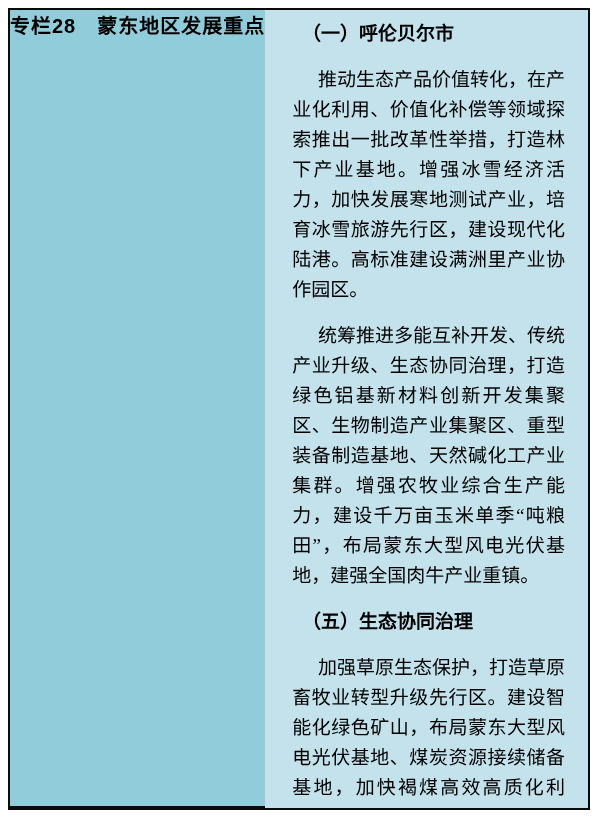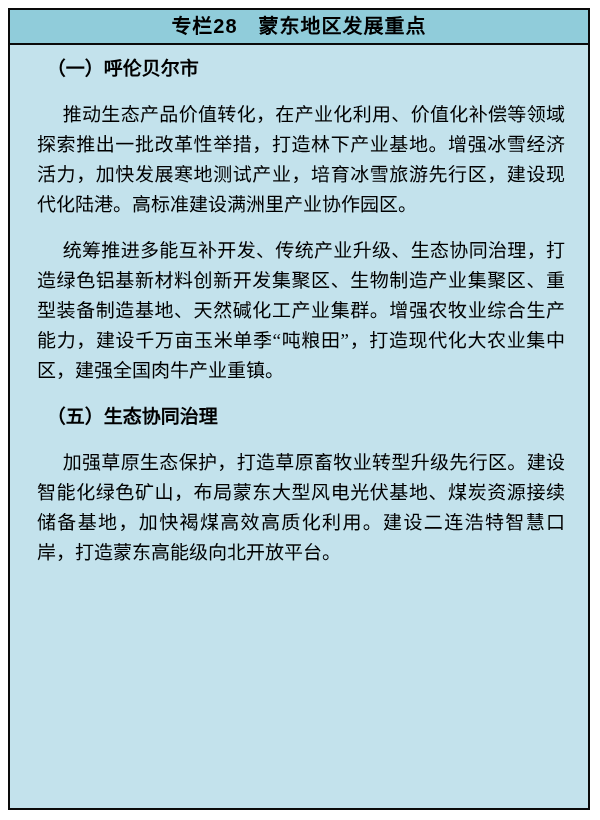--- a/index.html
+++ b/index.html
@@ -18,21 +18,21 @@
   .panel {
     position: absolute;
     left: 8px;
     top: 8px;
     width: 582px;
     height: 802px;
     border: 2px solid #0a0a0a;
     background: #c3e2ec;
     box-sizing: border-box;
     display: flex;
-    flex-direction: column;
+    flex-direction: row;
   }
   .panel-header {
     background: #90ccda;
     border-bottom: 2px solid #0a0a0a;
     text-align: center;
     font-family: "Liberation Sans", "DejaVu Sans", sans-serif;
     font-weight: bold;
     font-size: 20px;
     line-height: 30px;
     padding: 1px 0 2px 0;
@@ -63,20 +63,20 @@
 <body>
 
 <div class="panel">
   <div class="panel-header">专栏28　蒙东地区发展重点</div>
   <div class="panel-body">
 
     <p class="section-heading">（一）呼伦贝尔市</p>
     <p class="section-paragraph">推动生态产品价值转化，在产业化利用、价值化补偿等领域探索推出一批改革性举措，打造林下产业基地。增强冰雪经济活力，加快发展寒地测试产业，培育冰雪旅游先行区，建设现代化陆港。高标准建设满洲里产业协作园区。</p>
 
 
-    <p class="section-paragraph">统筹推进多能互补开发、传统产业升级、生态协同治理，打造绿色铝基新材料创新开发集聚区、生物制造产业集聚区、重型装备制造基地、天然碱化工产业集群。增强农牧业综合生产能力，建设千万亩玉米单季“吨粮田”，打造现代化大农业集中区，建强全国肉牛产业重镇。</p>
+    <p class="section-paragraph">统筹推进多能互补开发、传统产业升级、生态协同治理，打造绿色铝基新材料创新开发集聚区、生物制造产业集聚区、重型装备制造基地、天然碱化工产业集群。增强农牧业综合生产能力，建设千万亩玉米单季“吨粮田”，布局蒙东大型风电光伏基地，建强全国肉牛产业重镇。</p>
 
 
     <p class="section-heading">（五）生态协同治理</p>
     <p class="section-paragraph">加强草原生态保护，打造草原畜牧业转型升级先行区。建设智能化绿色矿山，布局蒙东大型风电光伏基地、煤炭资源接续储备基地，加快褐煤高效高质化利用。建设二连浩特智慧口岸，打造蒙东高能级向北开放平台。</p>
 
   </div>
 </div>
 
 </body></html>

